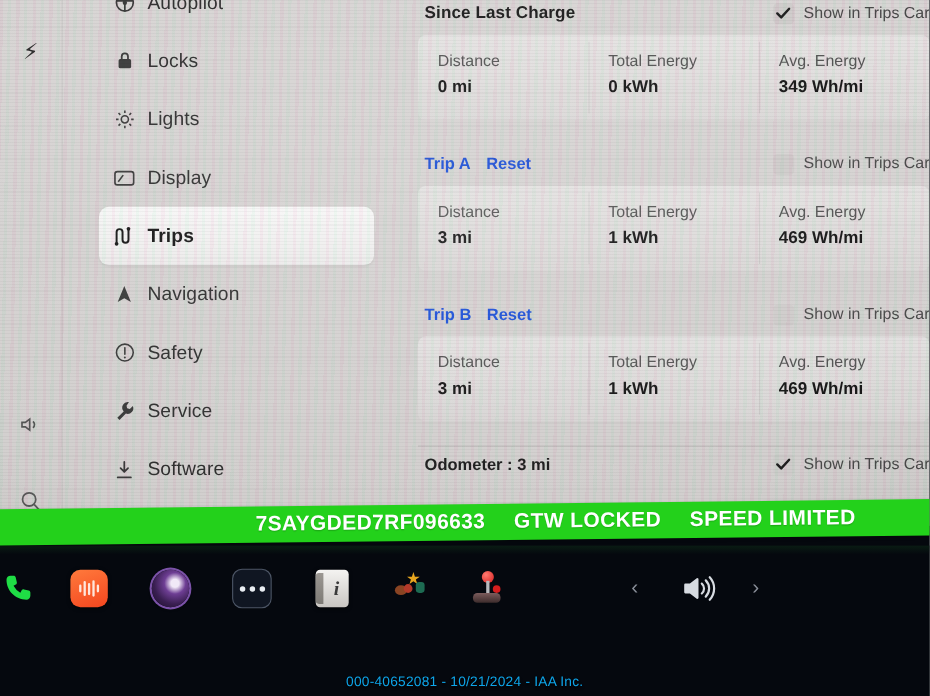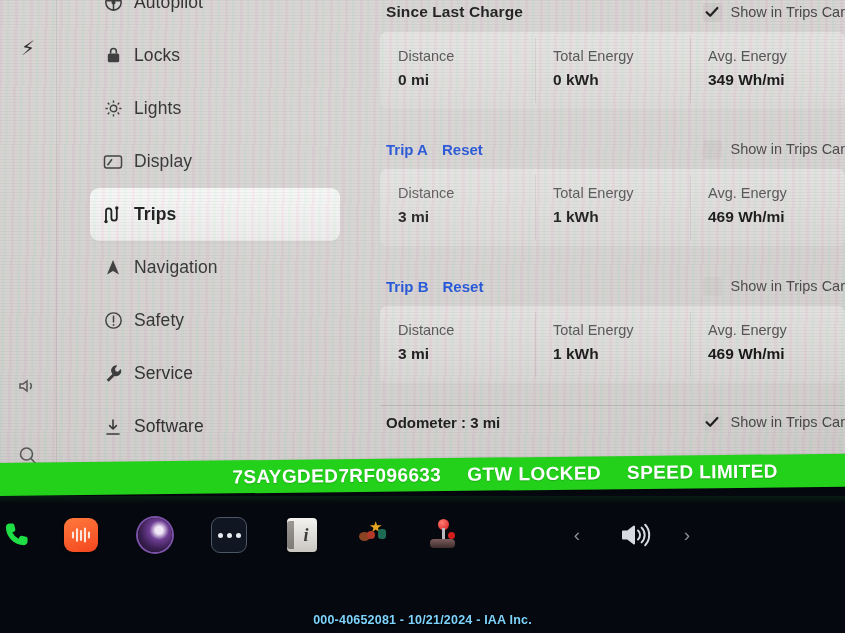--- a/index.html
+++ b/index.html
@@ -116,21 +116,21 @@
   .dock::before{content:"";position:absolute;left:0;top:0;width:845px;height:8px;
     background:linear-gradient(180deg,rgba(10,30,20,.9),rgba(5,8,14,0));}
   .dock-row{position:absolute;left:0;top:10px;width:845px;height:62px;}
   .dk{position:absolute;top:0;width:58px;height:58px;display:flex;
       align-items:center;justify-content:center;}
   .sqico{width:34px;height:34px;border-radius:9px;display:flex;
          align-items:center;justify-content:center;}
 
   .watermark{
     position:absolute;left:0;bottom:6px;width:845px;text-align:center;
-    color:#7dd3fc;font-size:12.5px;font-weight:700;letter-spacing:.2px;
+    color:#0ea5e9;font-size:12.5px;font-weight:400;letter-spacing:.2px;
     text-shadow:0 1px 2px rgba(0,0,0,.8);
   }
 </style>
 </head>
 <body>
 
 <div id="screen">
 
   <div class="rail">
     <div class="ricon bolt">⚡</div>

